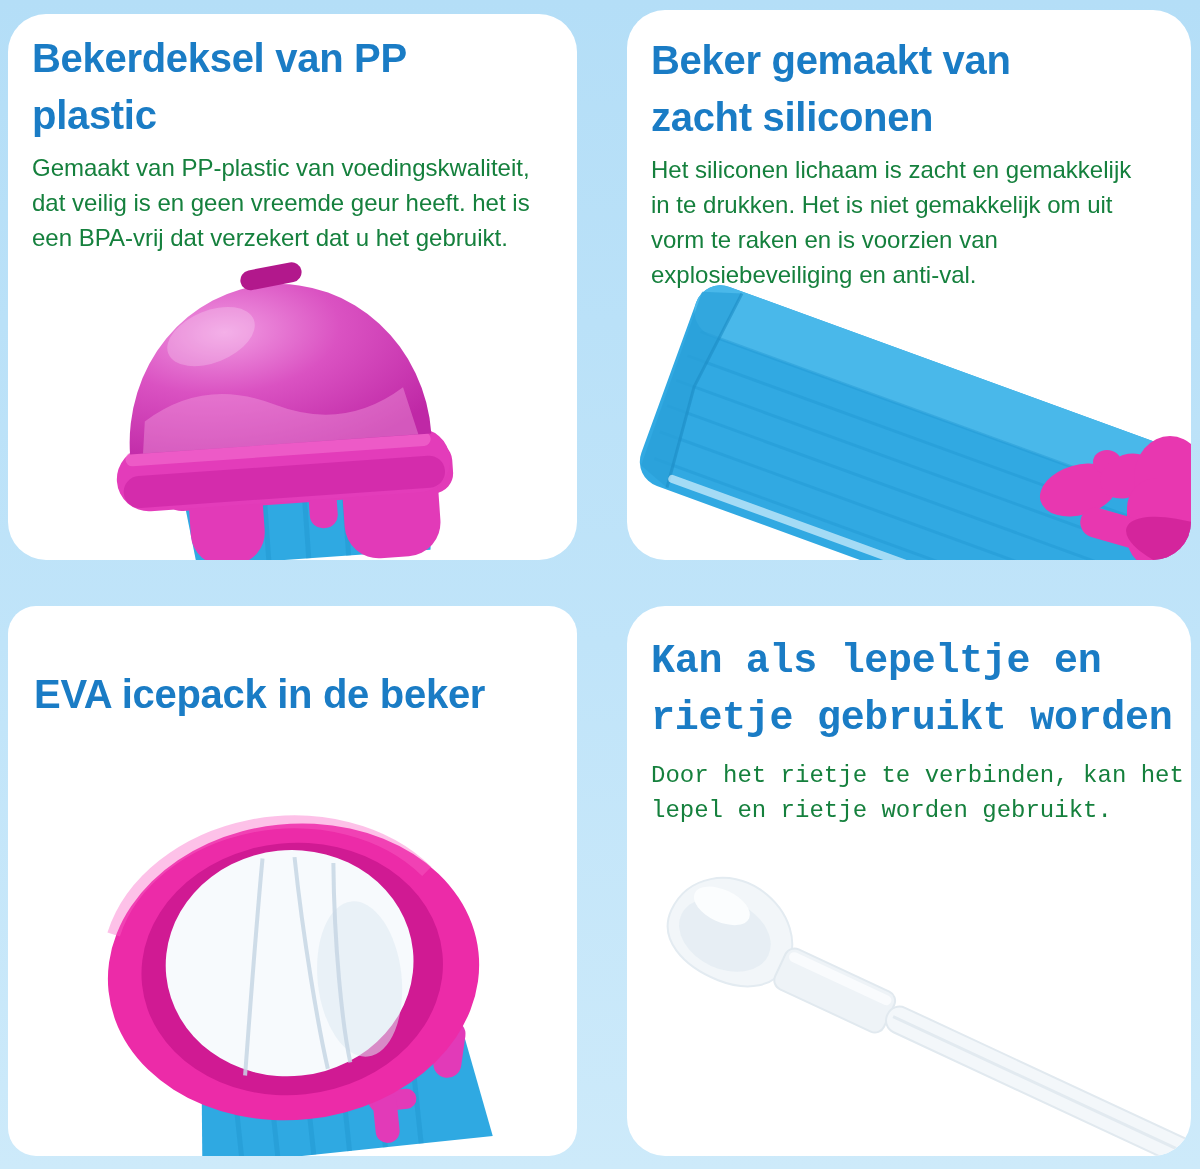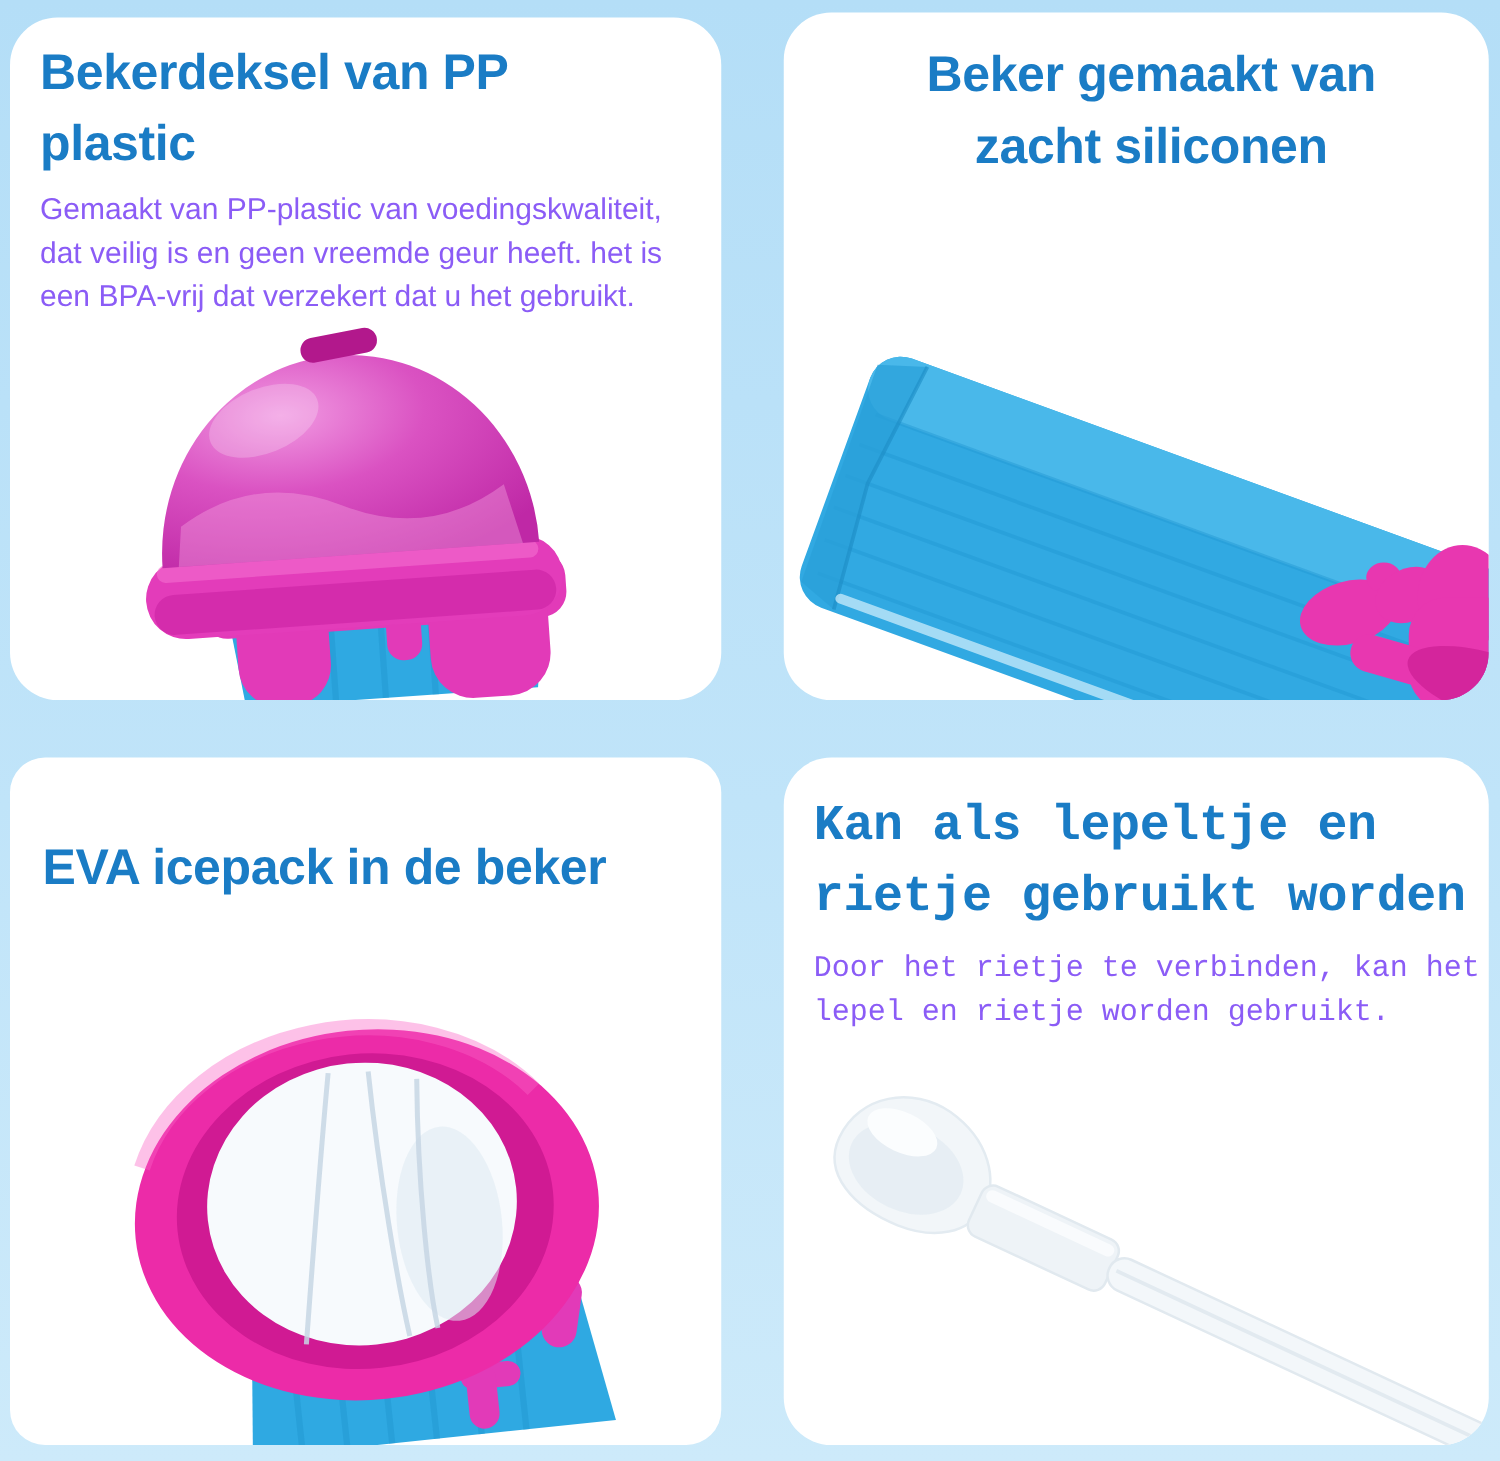--- a/index.html
+++ b/index.html
@@ -19,24 +19,24 @@
 
   .title {
     position:relative; z-index:1;
     margin:16px 0 0 24px;
     font-size:40px; font-weight:bold; color:#1a7cc5;
     line-height:1.42; letter-spacing:-0.3px; white-space:pre;
   }
   .body {
     position:relative; z-index:1;
     margin:6px 0 0 24px;
-    font-size:24px; color:#8b5cf6;
+    font-size:24px; color:#15803d;
     line-height:1.46; white-space:pre;
   }
-  .pos-tr .title { margin-top:22px;text-align:center; }
+  .pos-tr .title { margin-top:22px; }
   .pos-bl .title { margin-top:60px; margin-left:26px; }
   .pos-bl .body  { margin-top:28px; margin-left:26px; }
   .pos-br .title { margin-top:28px; }
   .pos-br .body  { margin-top:10px; }
 
   .photo { position:absolute; inset:0; margin:0; z-index:0; }
   .photo svg { width:100%; height:100%; display:block; }
 </style>
 </head>
 <body>
@@ -81,20 +81,24 @@
             <rect x="243" y="252" width="62" height="20" rx="10" fill="#b2188c" transform="rotate(-7 274 262)"></rect>
           </g>
         </g>
       </svg>
     </figure>
   </section>
 
   <section class="card pos-tr">
     <h2 class="title">Beker gemaakt van
 zacht siliconen</h2>
+    <p class="body">Het siliconen lichaam is zacht en gemakkelijk
+in te drukken. Het is niet gemakkelijk om uit
+vorm te raken en is voorzien van
+explosiebeveiliging en anti-val.</p>
     <figure class="photo">
       <svg viewBox="0 0 564 550">
         <g transform="translate(78,268) rotate(20)">
           <rect x="0" y="0" width="660" height="212" rx="26" fill="#31a9e2"></rect>
           <rect x="0" y="0" width="660" height="52" rx="26" fill="#49b8ea"></rect>
           <path d="M14,52 H650 M10,79 H650 M8,106 H650 M8,133 H650 M10,160 H650 M14,187 H650" stroke="#2297d2" stroke-width="3" opacity="0.45" fill="none"></path>
           <path d="M2,14 L40,2 L27,106 L36,210 L4,198 Z" fill="#2aa0d8" opacity="0.7"></path>
           <path d="M40,2 L27,106 L36,210" stroke="#1d8cc4" stroke-width="3" opacity="0.6" fill="none"></path>
           <rect x="34" y="196" width="616" height="8" rx="4" fill="#d6f1fd" opacity="0.7"></rect>
         </g>

